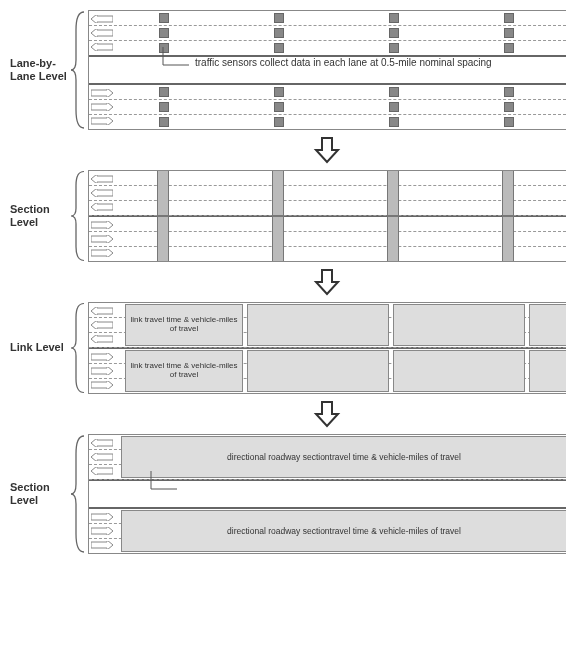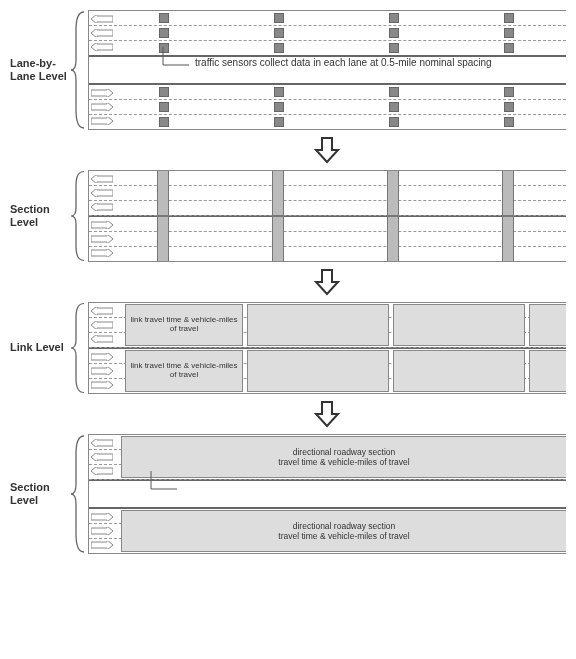--- a/index.html
+++ b/index.html
@@ -115,21 +115,21 @@
   .section-block {
     position:absolute;
     top:1px;
     left:32px;
     right:0;
     height:40px;
     background:#ddd;
     border:1px solid #888;
     border-right:none;
     display:flex;
-    flex-direction:column;
+    flex-direction:row;
     align-items:center;
     justify-content:center;
     font-size:8.5px;
     text-align:center;
     line-height:1.2;
   }
   .caption-text {
     font-size:10px;
     color:#333;
     margin-left:6px;

